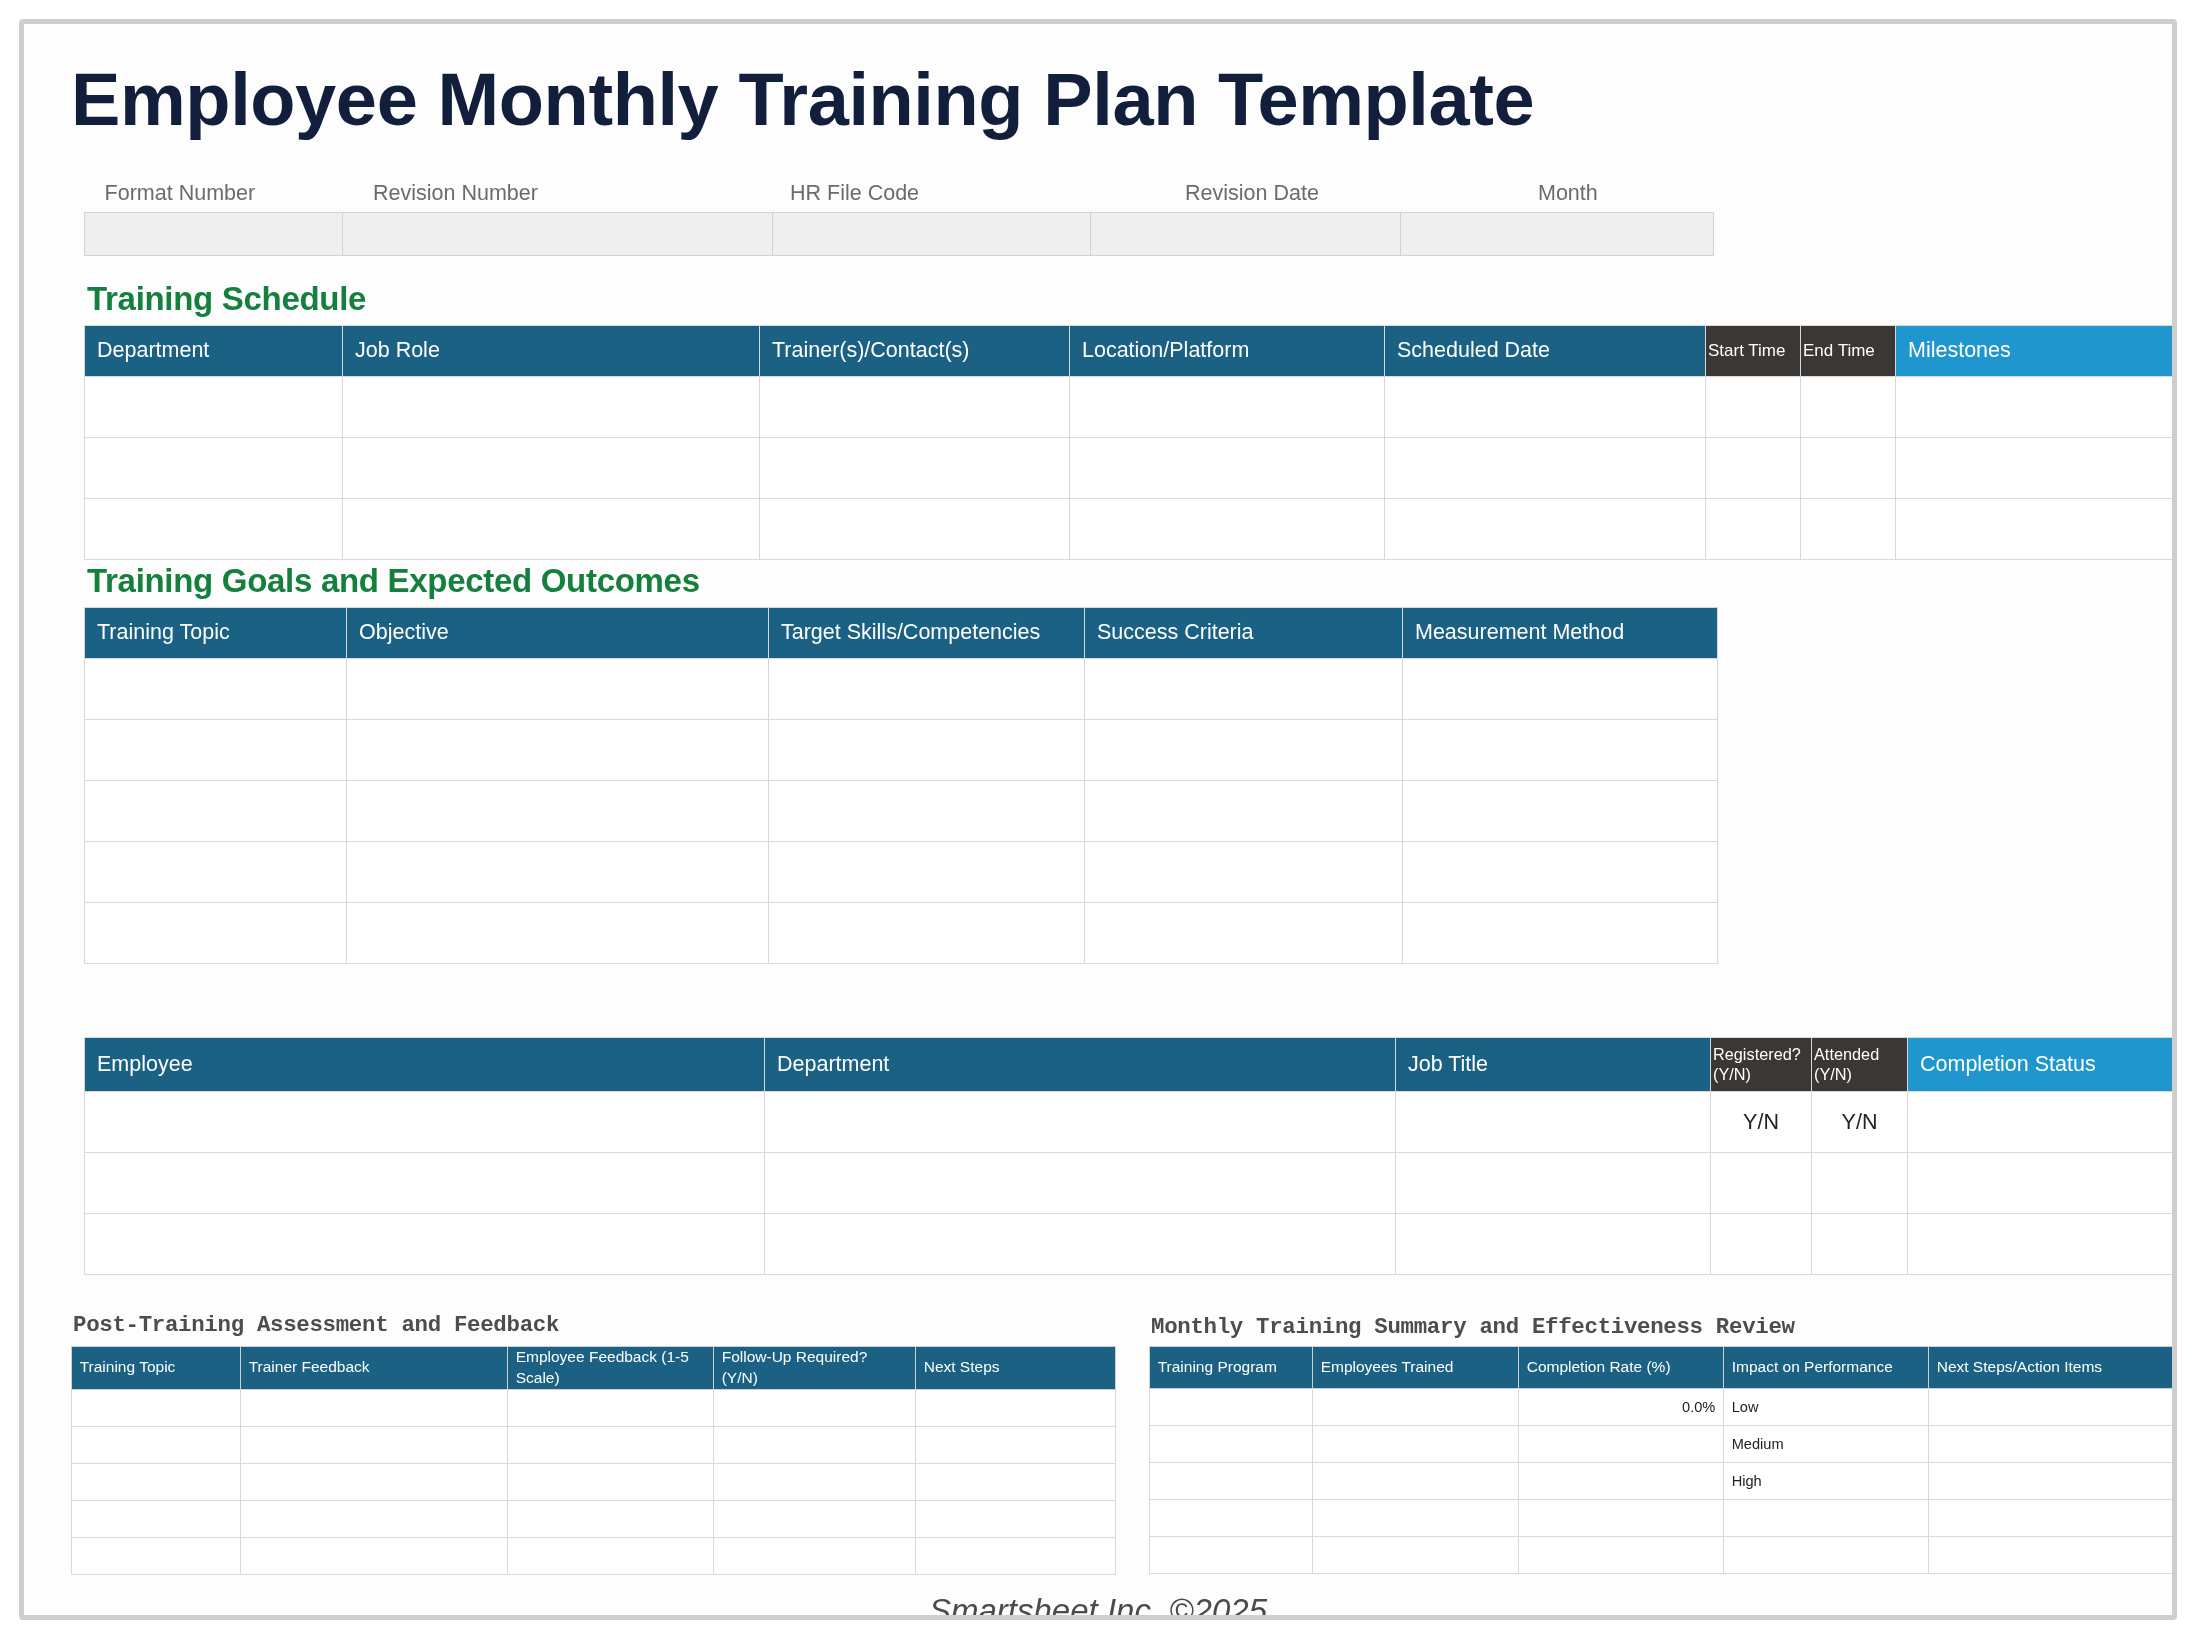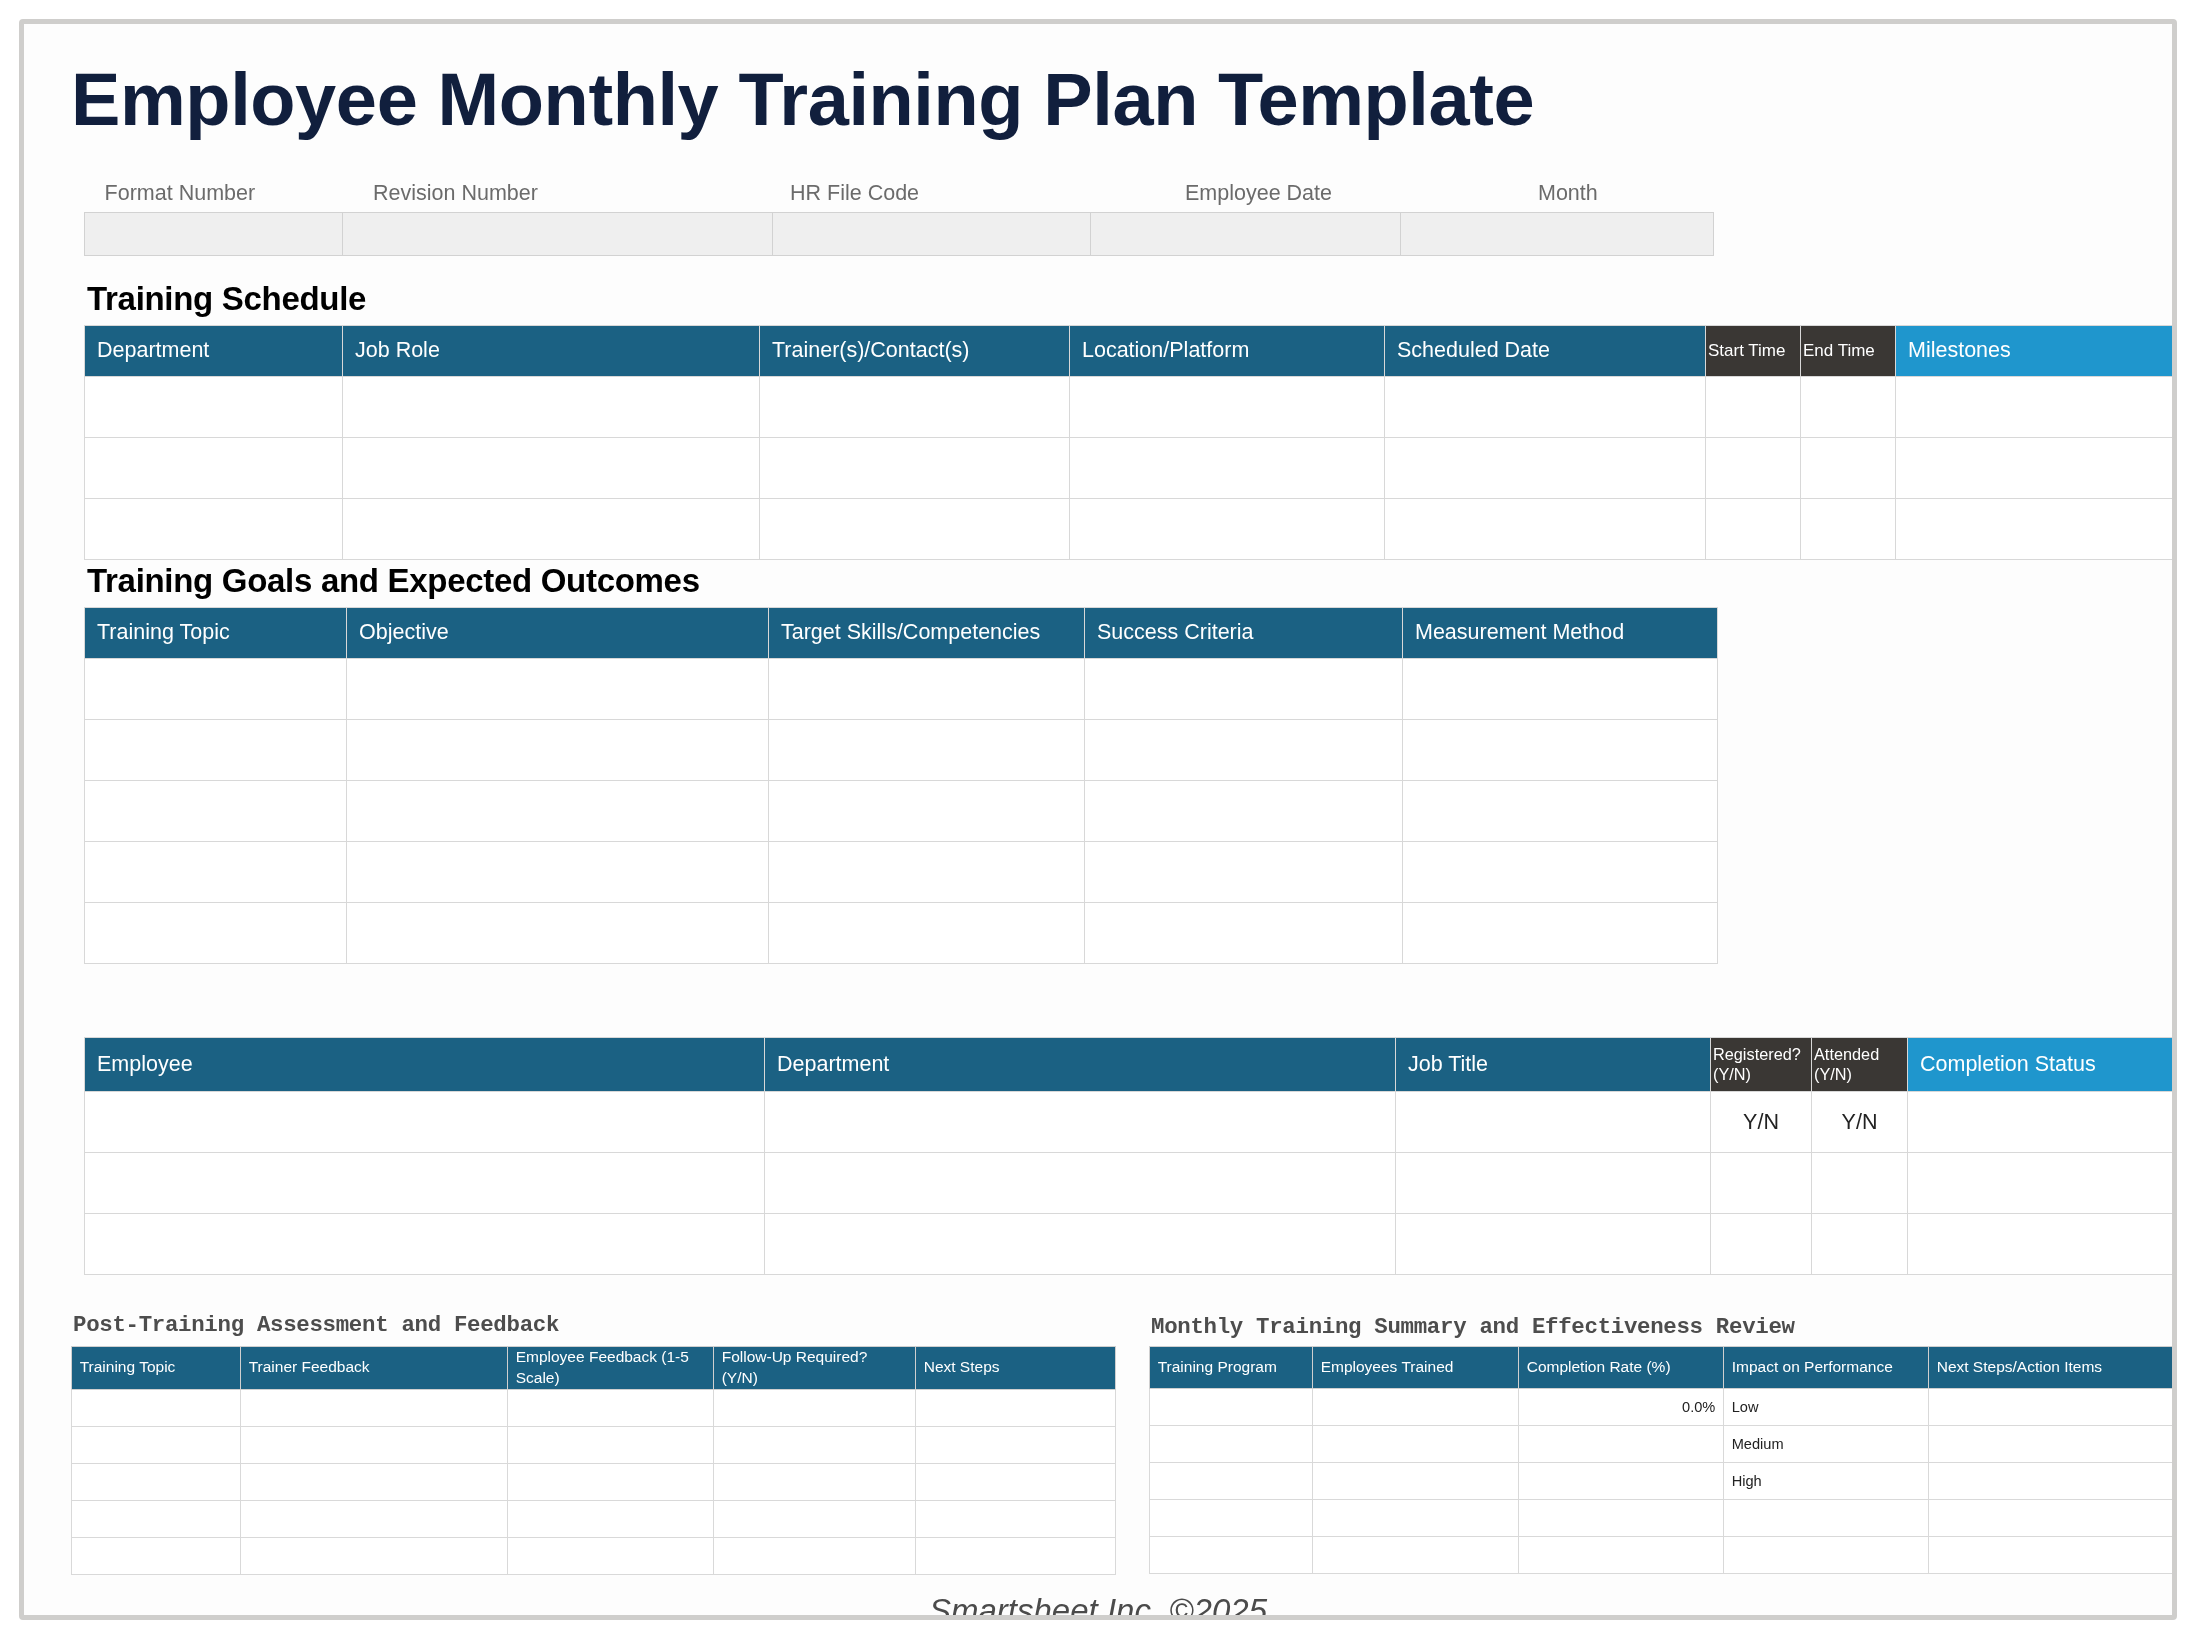--- a/index.html
+++ b/index.html
@@ -78,21 +78,21 @@
     background: #efefef;
     border: 0.9px solid #d2d2d2;
     height: 40px;
   }
 
   
   .section-title {
     position: absolute;
     font-size: 33px;
     font-weight: 700;
-    color: #000000;
+    color: #15803d;
     white-space: nowrap;
     letter-spacing: -0.3px;
   }
   .section-title.small {
     font-size: 22.4px;
     font-weight: 700;
     color: #4d4d4d;
     font-family: Liberation Mono, monospace;
   }
 
@@ -184,21 +184,21 @@
 
 <div class="page">
  <div class="inner">
 
   <div class="doc-title">Employee Monthly Training Plan Template</div>
 
   <div class="meta-labels">
     <span class="ml0">Format Number</span>
     <span class="ml1">Revision Number</span>
     <span class="ml2">HR File Code</span>
-    <span class="ml3">Employee Date</span>
+    <span class="ml3">Revision Date</span>
     <span class="ml4">Month</span>
   </div>
 
   <table class="meta-table">
     <colgroup>
       <col style="width:258px">
           <col style="width:430px">
           <col style="width:318px">
       <col style="width:310px">
           <col style="width:313px">

